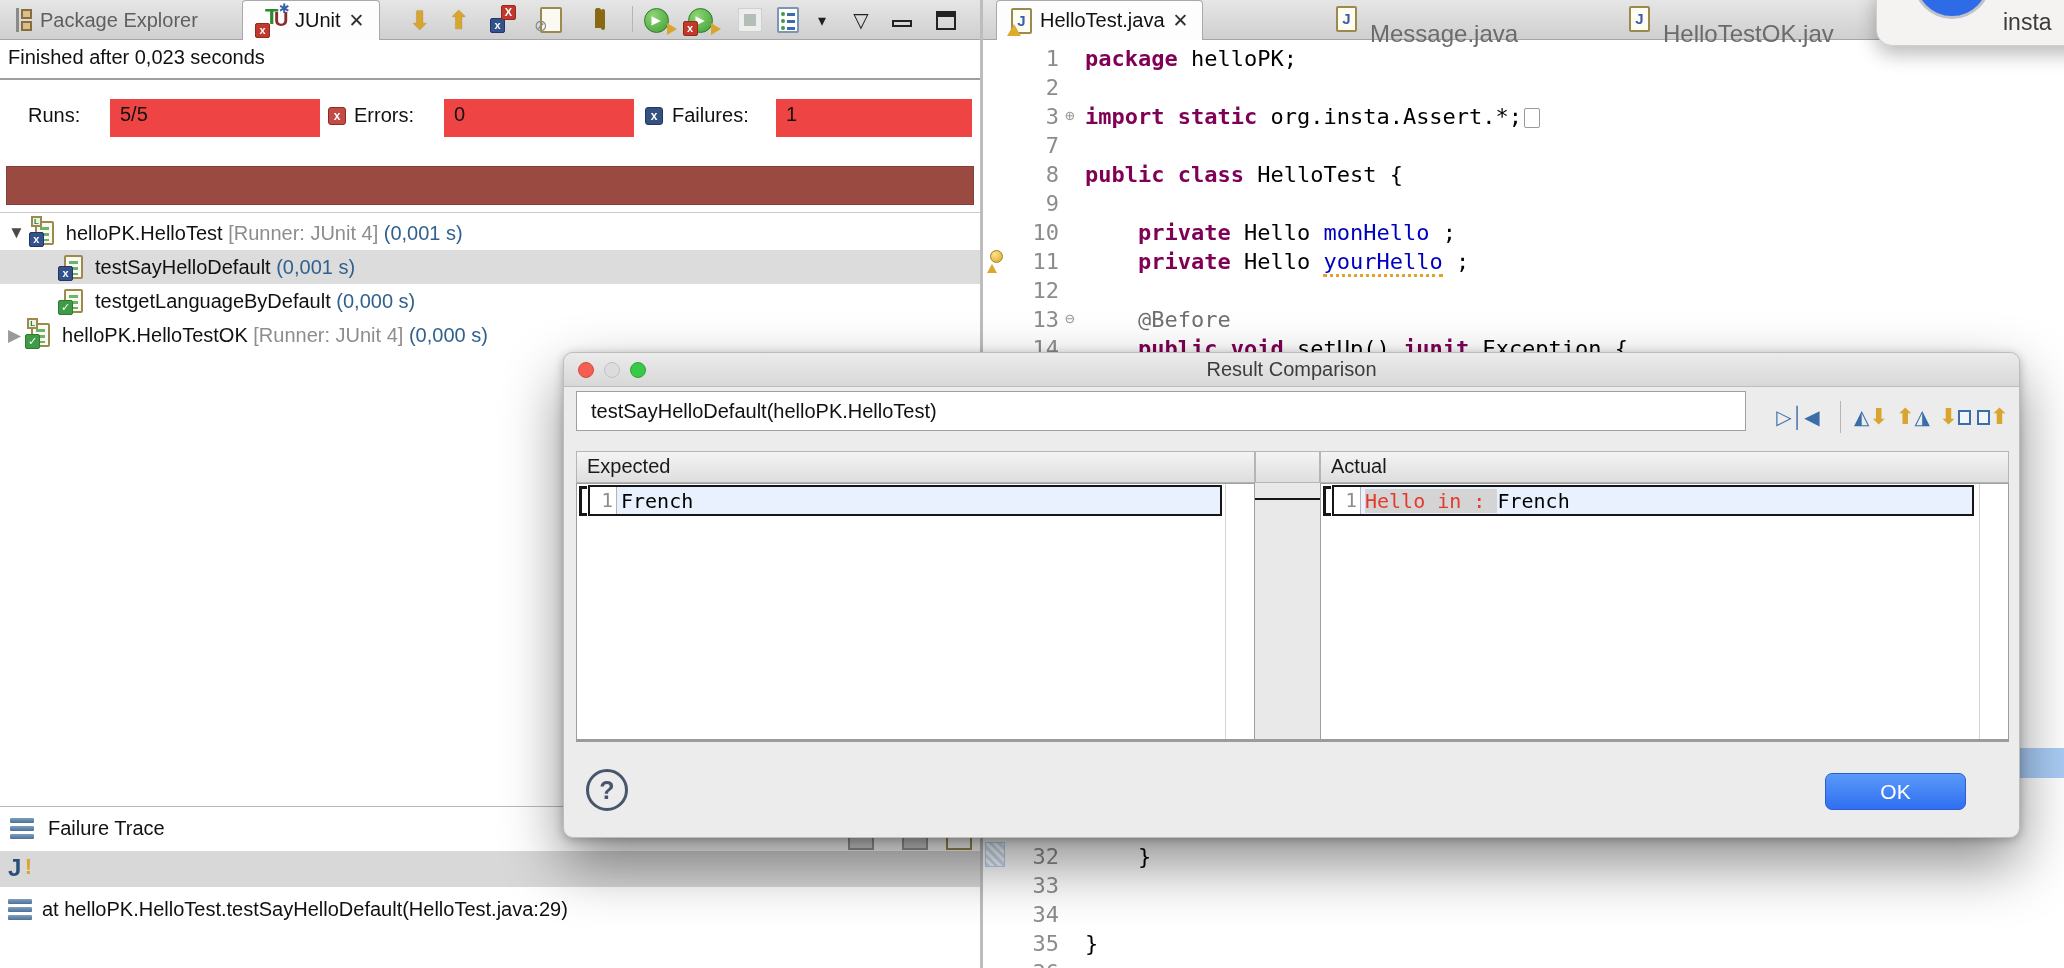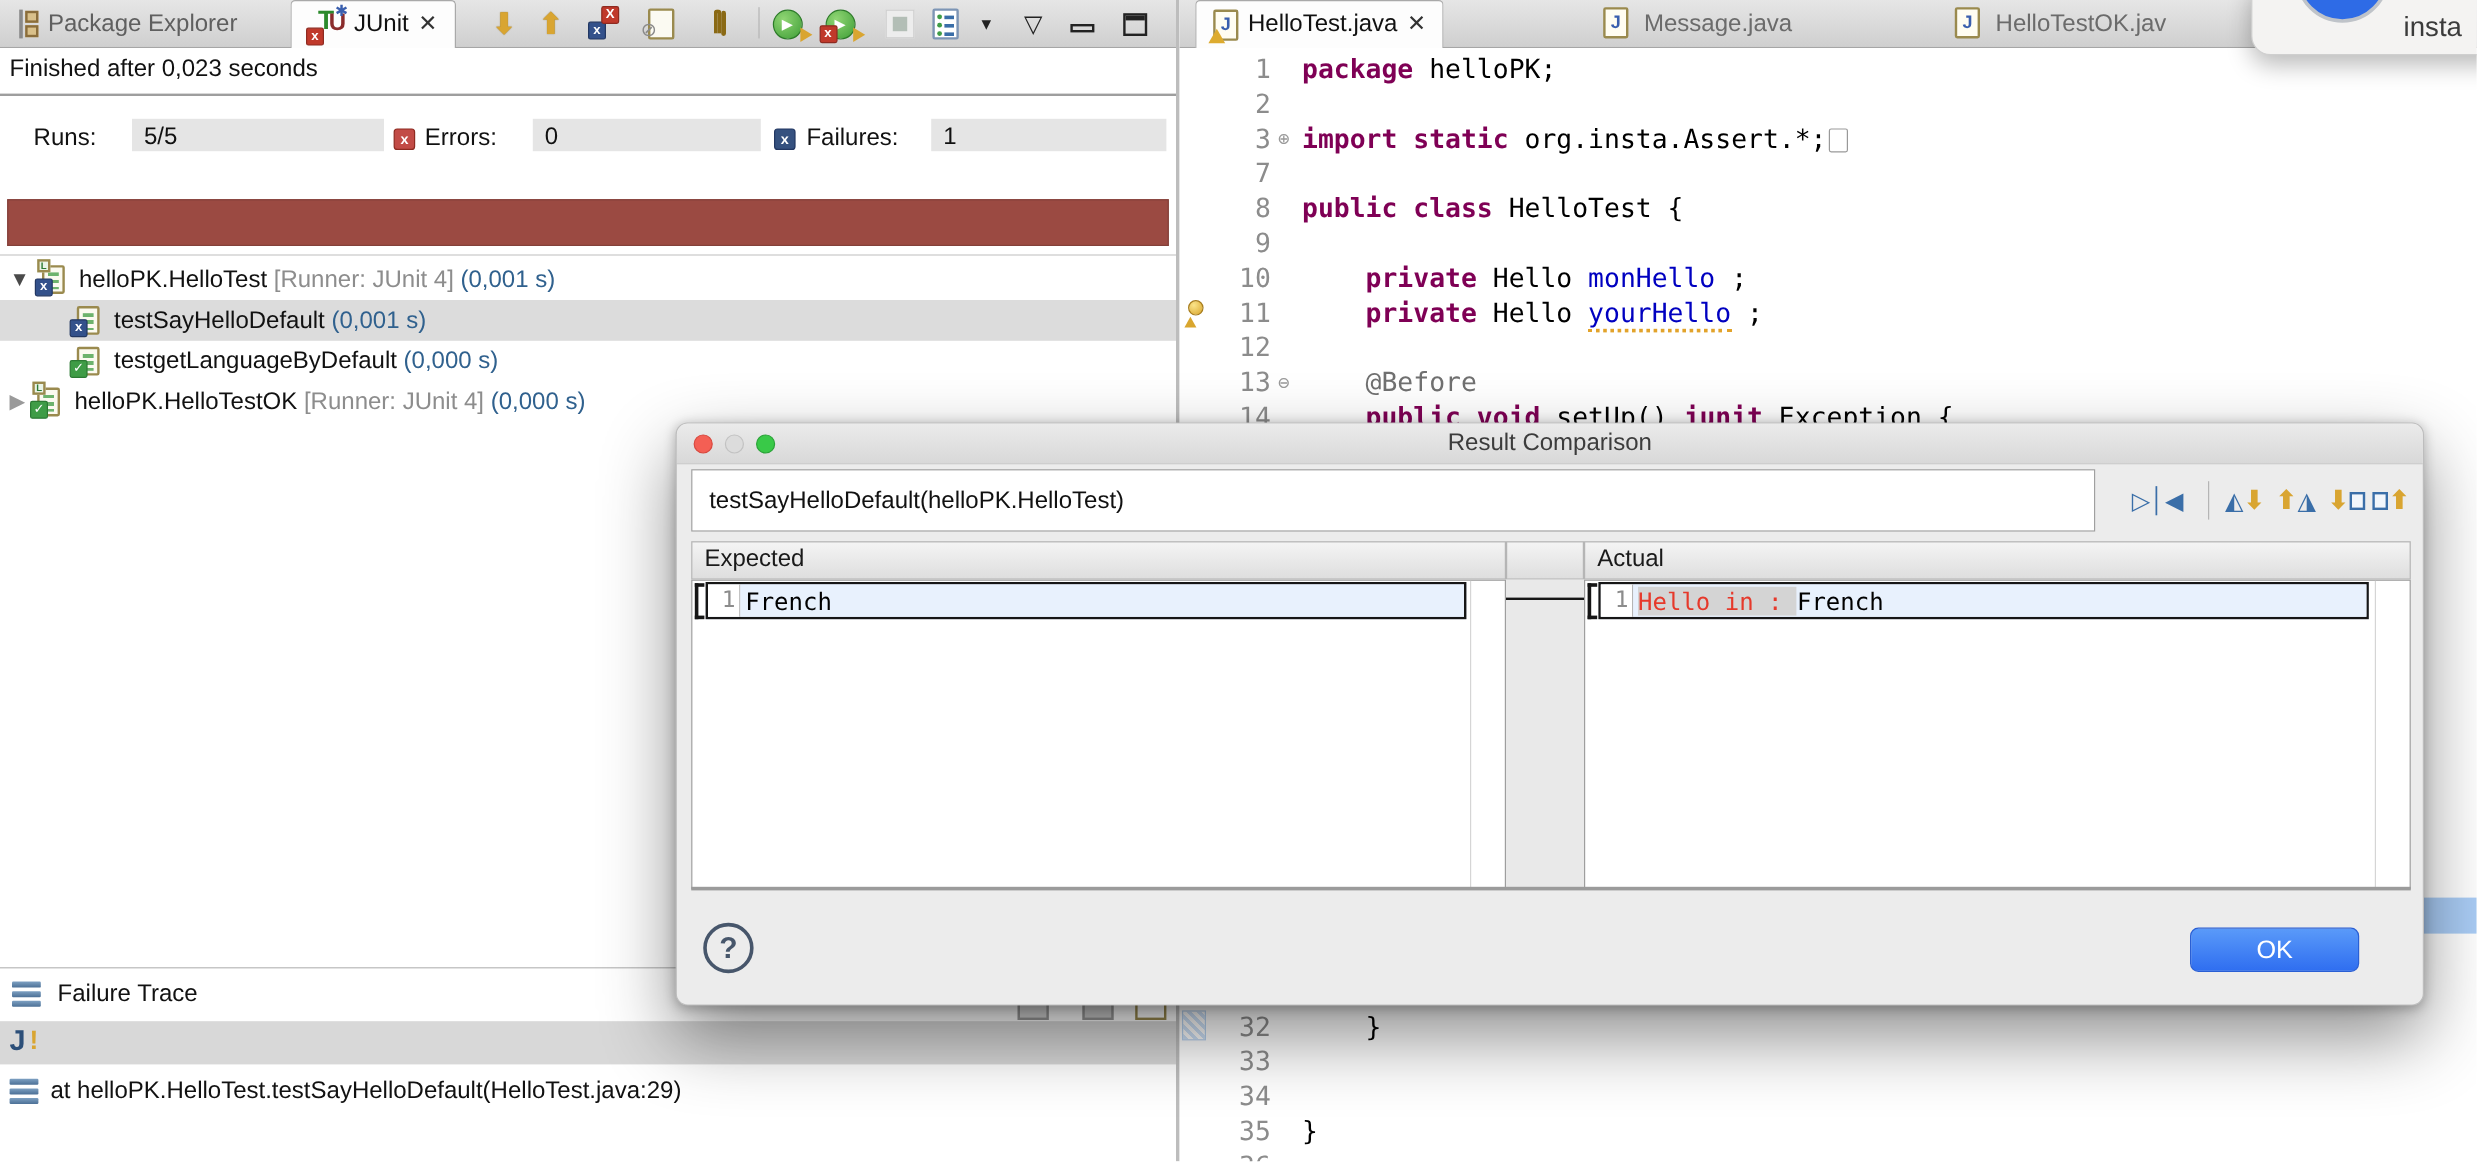--- a/index.html
+++ b/index.html
@@ -37,21 +37,21 @@
   .caret { color:#222; font-size:16px; }
   .viewmenu { color:#222; font-size:20px; }
   .winmin { width:20px; height:7px; border:2px solid #222; margin-top:6px; }
   .winmax { width:20px; height:19px; border:2px solid #222; position:relative; }
   .winmax::before { content:""; position:absolute; left:0; right:0; top:0; height:4px; background:#222; }
 
   
   #status-line { left:8px; top:46px; font-size:20px; color:#111; }
   .hsep { position:absolute; left:0; width:980px; background:#9e9e9e; height:2px; }
   .statlabel { position:absolute; top:104px; font-size:20px; color:#111; }
-  .statbox { position:absolute; top:99px; height:27px; background:#e5e5e5; font-size:20px; color:#111; padding:4px 0 0 10px; }
+  .statbox { position:absolute; top:99px; height:38px; background:#ef4444; font-size:20px; color:#111; padding:4px 0 0 10px; }
   .statico { position:absolute; top:107px; width:18px; height:18px; border-radius:3px; color:#fff; font-size:12px; font-weight:bold; display:flex; align-items:center; justify-content:center; }
   #failbar { left:6px; top:166px; width:968px; height:39px; background:#9b4a42; border:1px solid #83403a; }
 
   .treerow { position:absolute; left:0; width:980px; height:34px; display:flex; align-items:center; font-size:20px; color:#111; }
   .treerow .time { color:#30618e; white-space:pre; }
   .treerow .runner { color:#8d8d8d; white-space:pre; }
   .arrow-open { color:#4a4a4a; font-size:17px; }
   .arrow-closed { color:#9a9a9a; font-size:17px; }
   .sheet { width:19px; height:24px; background:#fbfaf0; border:2px solid #9a8a4e; border-radius:2px; position:relative; }
   .sheet::before { content:""; position:absolute; left:3px; top:4px; width:9px; height:14px;
@@ -64,21 +64,21 @@
   .bars3 { display:flex; flex-direction:column; gap:3px; }
   .bars3 i { width:24px; height:5px; background:linear-gradient(#7da0c2,#4c7096); border-radius:1px; }
   .ftrow { position:absolute; left:0; width:980px; height:36px; display:flex; align-items:center; gap:10px; font-size:20px; color:#111; padding-left:8px; white-space:nowrap; overflow:hidden; }
   .jico { position:relative; width:26px; height:26px; flex:0 0 26px; }
   .jico b { position:absolute; left:0; top:-2px; color:#2c4f79; font-size:24px; font-weight:bold; }
   .jico s { position:absolute; right:2px; top:-2px; color:#d9a531; font-size:22px; font-weight:bold; text-decoration:none; }
 
   
   #editor { position:absolute; left:983px; top:0; width:1081px; height:968px; background:#fff; }
   #panel-divider { position:absolute; left:980px; top:0; width:3px; height:968px; background:#bdbdbd; }
-  .etab-label { position:absolute; top:9px; font-size:20px;text-align:right; }
+  .etab-label { position:absolute; top:20px; font-size:24px;text-align:right; }
   .jfile { position:absolute; top:6px; width:21px; height:26px; background:#fffdf2; border:2px solid #9a8a4e; border-radius:2px; color:#3a5fae; font-weight:bold; font-size:15px; text-align:center; line-height:22px; }
   .warn-tri { position:absolute; width:0; height:0; border-left:7px solid transparent; border-right:7px solid transparent; border-bottom:12px solid #ddab2f; }
   .codeline { position:absolute; left:0; width:1081px; height:29px; font-family:"DejaVu Sans Mono",monospace; font-size:22px; line-height:29px; }
   .codeline .ln { position:absolute; left:0; width:76px; text-align:right; color:#8c8c8c; }
   .codeline .fold { position:absolute; left:82px; top:4px; width:20px; color:#9a9a9a; font-size:16px; line-height:20px; }
   .codeline .code { position:absolute; left:102px; white-space:pre; color:#000; }
   .kw { color:#7f0055; font-weight:bold; }
   .fld { color:#0000c0; }
   .fldw { color:#0000c0; border-bottom:3px dotted #e2a32b; }
   .ann { color:#707070; }
@@ -93,21 +93,21 @@
   
   #notif { position:absolute; left:1876px; top:-18px; width:240px; height:64px; background:#f4f3f2; border:1px solid #cfcfcf; border-radius:16px; box-shadow:0 8px 20px rgba(0,0,0,.28); z-index:40; }
   #notif .bigdot { position:absolute; left:36px; top:-42px; width:78px; height:78px; border-radius:50%; background:#2e6be6; border:3px solid #bfc3c9; }
   #notif .ntext { position:absolute; left:126px; top:26px; font-size:23px; color:#3b3b3b; }
 
   
   #dialog { position:absolute; left:563px; top:352px; width:1457px; height:486px; background:#ececec; border:1px solid #bdbdbd; border-radius:10px; box-shadow:0 26px 60px rgba(0,0,0,.45), 0 2px 10px rgba(0,0,0,.25); z-index:100; }
   #dlg-titlebar { position:absolute; left:0; top:0; width:100%; height:34px; background:linear-gradient(#ebebeb,#d8d8d8); border-bottom:1px solid #bdbdbd; border-radius:10px 10px 0 0; }
   .tl { position:absolute; top:9px; width:16px; height:16px; border-radius:50%; }
   #dlg-title { position:absolute; top:5px; width:100%; text-align:center; font-size:20px; color:#3c3c3c; }
-  #dlg-testname { position:absolute; left:12px; top:38px; width:1170px; height:52px; background:#fff; border:1px solid #a0a0a0; font-size:20px; color:#111; display:flex; align-items:center; padding-left:14px; }
+  #dlg-testname { position:absolute; left:12px; top:38px; width:1170px; height:40px; background:#fff; border:1px solid #a0a0a0; font-size:20px; color:#111; display:flex; align-items:center; padding-left:14px; }
   .cmpico { position:absolute; top:44px; width:38px; height:40px; display:flex; align-items:center; justify-content:center; position:absolute; }
   .cmpico .blue { color:#3a6ea8; font-size:20px; }
   .cmpico .goldbig { color:#d9a531; font-size:22px; font-weight:bold; }
   .cmpbox { display:inline-block; width:13px; height:15px; border:2px solid #3a6ea8; background:#f2f6fb; }
 
   .hdrcell { position:absolute; top:98px; height:32px; background:linear-gradient(#f4f4f4,#dedede); border:1px solid #b5b5b5; font-size:20px; color:#1a1a1a; padding:3px 0 0 10px; }
   .pane { position:absolute; top:130px; height:258px; background:#fff; border:1px solid #9e9e9e; }
   #midcol { position:absolute; left:691px; top:130px; width:65px; height:258px; background:#e9e9e9; }
   #connector { position:absolute; left:691px; top:145px; width:65px; height:2px; background:#161616; }
   .bracket { position:absolute; left:2px; top:2px; width:8px; height:30px; border-left:3px solid #161616; border-top:3px solid #161616; border-bottom:3px solid #161616; }

